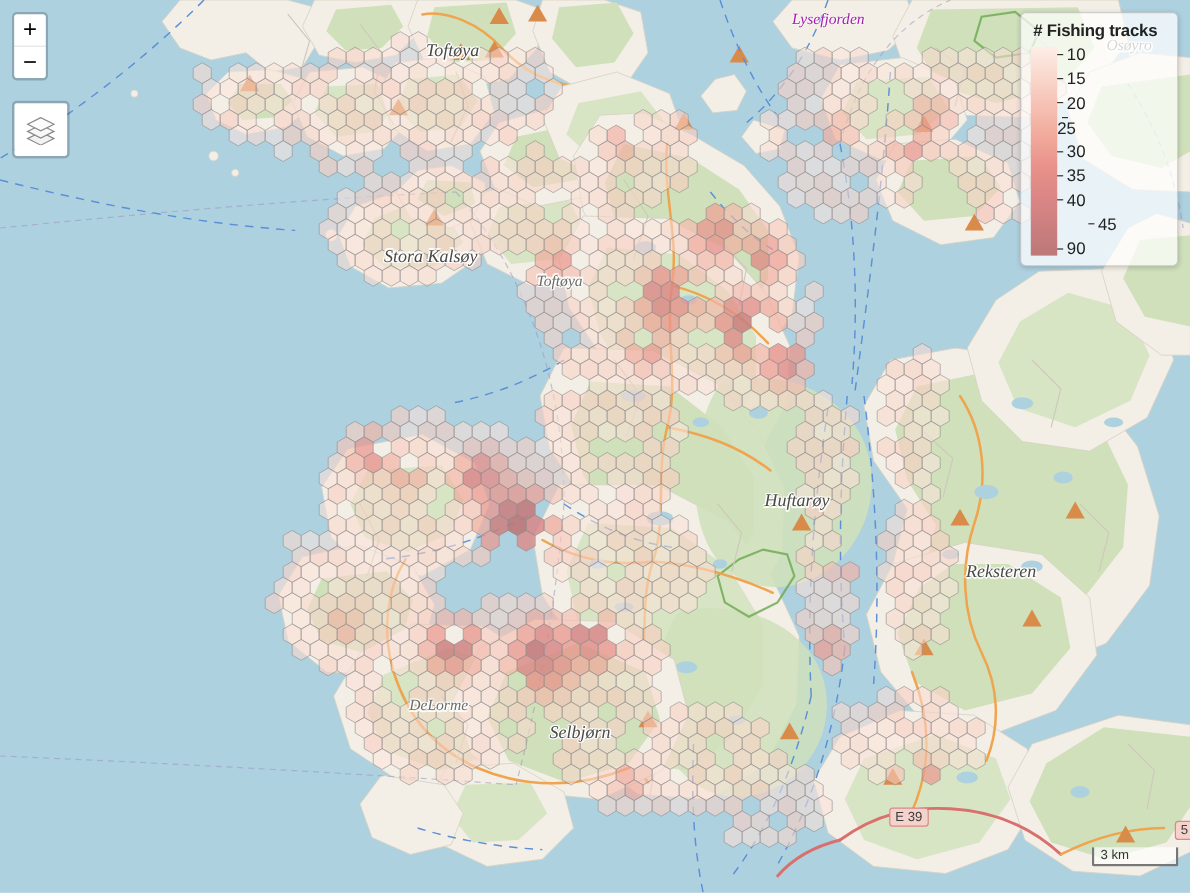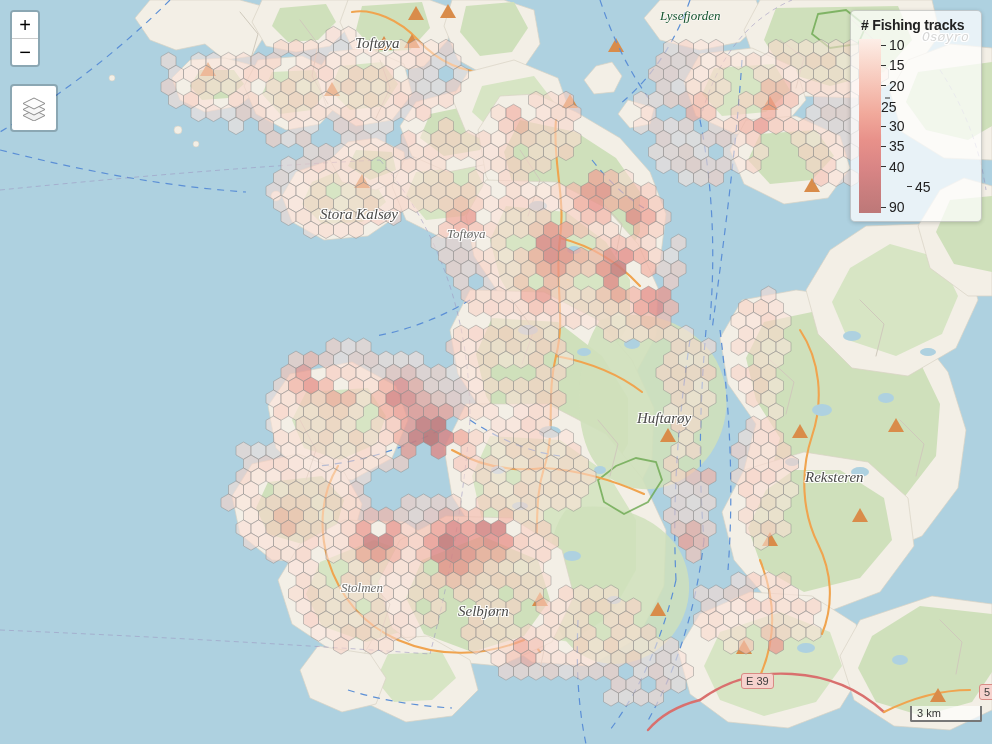--- a/index.html
+++ b/index.html
@@ -197,21 +197,21 @@
     font-style: italic;
     white-space: nowrap;
     pointer-events: none;
     text-shadow:
       -1.2px 0 rgba(255,255,255,0.85), 1.2px 0 rgba(255,255,255,0.85),
       0 -1.2px rgba(255,255,255,0.85), 0 1.2px rgba(255,255,255,0.85),
       -1px -1px rgba(255,255,255,0.85), 1px 1px rgba(255,255,255,0.85),
       -1px 1px rgba(255,255,255,0.85), 1px -1px rgba(255,255,255,0.85);
   }
   .label-island { font-size: 15px; color: #4a4a48; }
-  .label-water  { font-size: 13px; color: #14532d; text-shadow:
+  .label-water  { font-size: 13px; color: #a21caf; text-shadow:
       -1px 0 rgba(255,255,255,0.5), 1px 0 rgba(255,255,255,0.5),
       0 -1px rgba(255,255,255,0.5), 0 1px rgba(255,255,255,0.5); }
   .label-place  { font-size: 13px; color: #6b6b68; }
 
   
   .road-shield {
     position: absolute;
     background: #f6d2cd;
     border: 1px solid #d98a84;
     border-radius: 3px;
@@ -1533,26 +1533,26 @@
       <path d="M686.00,680.16L686.00,688.82L678.50,693.15L671.00,688.82L671.00,680.16L678.50,675.83Z" fill="rgb(251,225,215)" fill-opacity="0.580" stroke="#8a8a8a" stroke-width="0.65" stroke-opacity="0.75"></path>
       <path d="M618.50,693.15L618.50,701.81L611.00,706.14L603.50,701.81L603.50,693.15L611.00,688.82Z" fill="rgb(251,223,213)" fill-opacity="0.583" stroke="#8a8a8a" stroke-width="0.65" stroke-opacity="0.75"></path>
       <path d="M633.50,693.15L633.50,701.81L626.00,706.14L618.50,701.81L618.50,693.15L626.00,688.82Z" fill="rgb(251,225,215)" fill-opacity="0.580" stroke="#8a8a8a" stroke-width="0.65" stroke-opacity="0.75"></path>
       <path d="M648.50,693.15L648.50,701.81L641.00,706.14L633.50,701.81L633.50,693.15L641.00,688.82Z" fill="rgb(250,220,209)" fill-opacity="0.591" stroke="#8a8a8a" stroke-width="0.65" stroke-opacity="0.75"></path>
       <path d="M663.50,693.15L663.50,701.81L656.00,706.14L648.50,701.81L648.50,693.15L656.00,688.82Z" fill="rgb(249,216,205)" fill-opacity="0.600" stroke="#8a8a8a" stroke-width="0.65" stroke-opacity="0.75"></path>
     </svg>
 
   <div id="map-label-layer">
       <div class="map-label label-island" style="left: 327px; top: 35px; margin-left: 28px;">Toftøya</div>
       <div class="map-label label-water" style="left: 660px; top: 8px;">Lysefjorden</div>
-      <div class="map-label label-place" style="left: 922px; top: 30px; font-family: Liberation Mono, monospace;">Osøyro</div>
+      <div class="map-label label-place" style="left: 922px; top: 30px;">Osøyro</div>
       <div class="map-label label-island" style="left: 320px; top: 206px;">Stora Kalsøy</div>
       <div class="map-label label-place" style="left: 447px; top: 226px;">Toftøya</div>
       <div class="map-label label-island" style="left: 637px; top: 410px;">Huftarøy</div>
       <div class="map-label label-island" style="left: 805px; top: 469px;">Reksteren</div>
-      <div class="map-label label-place" style="left: 341px; top: 580px;">Stolmen</div>
+      <div class="map-label label-place" style="left: 341px; top: 580px;">DeLorme</div>
       <div class="map-label label-island" style="left: 458px; top: 603px;">Selbjørn</div>
       <div class="road-shield" style="left: 741px; top: 673px;">E 39</div>
       <div class="road-shield" style="left: 979px; top: 684px;">5</div>
     </div>
 
   <div class="leaflet-control-zoom">
     <a href="#" class="zoom-in" title="Zoom in">+</a>
     <a href="#" class="zoom-out" title="Zoom out">−</a>
   </div>
 

